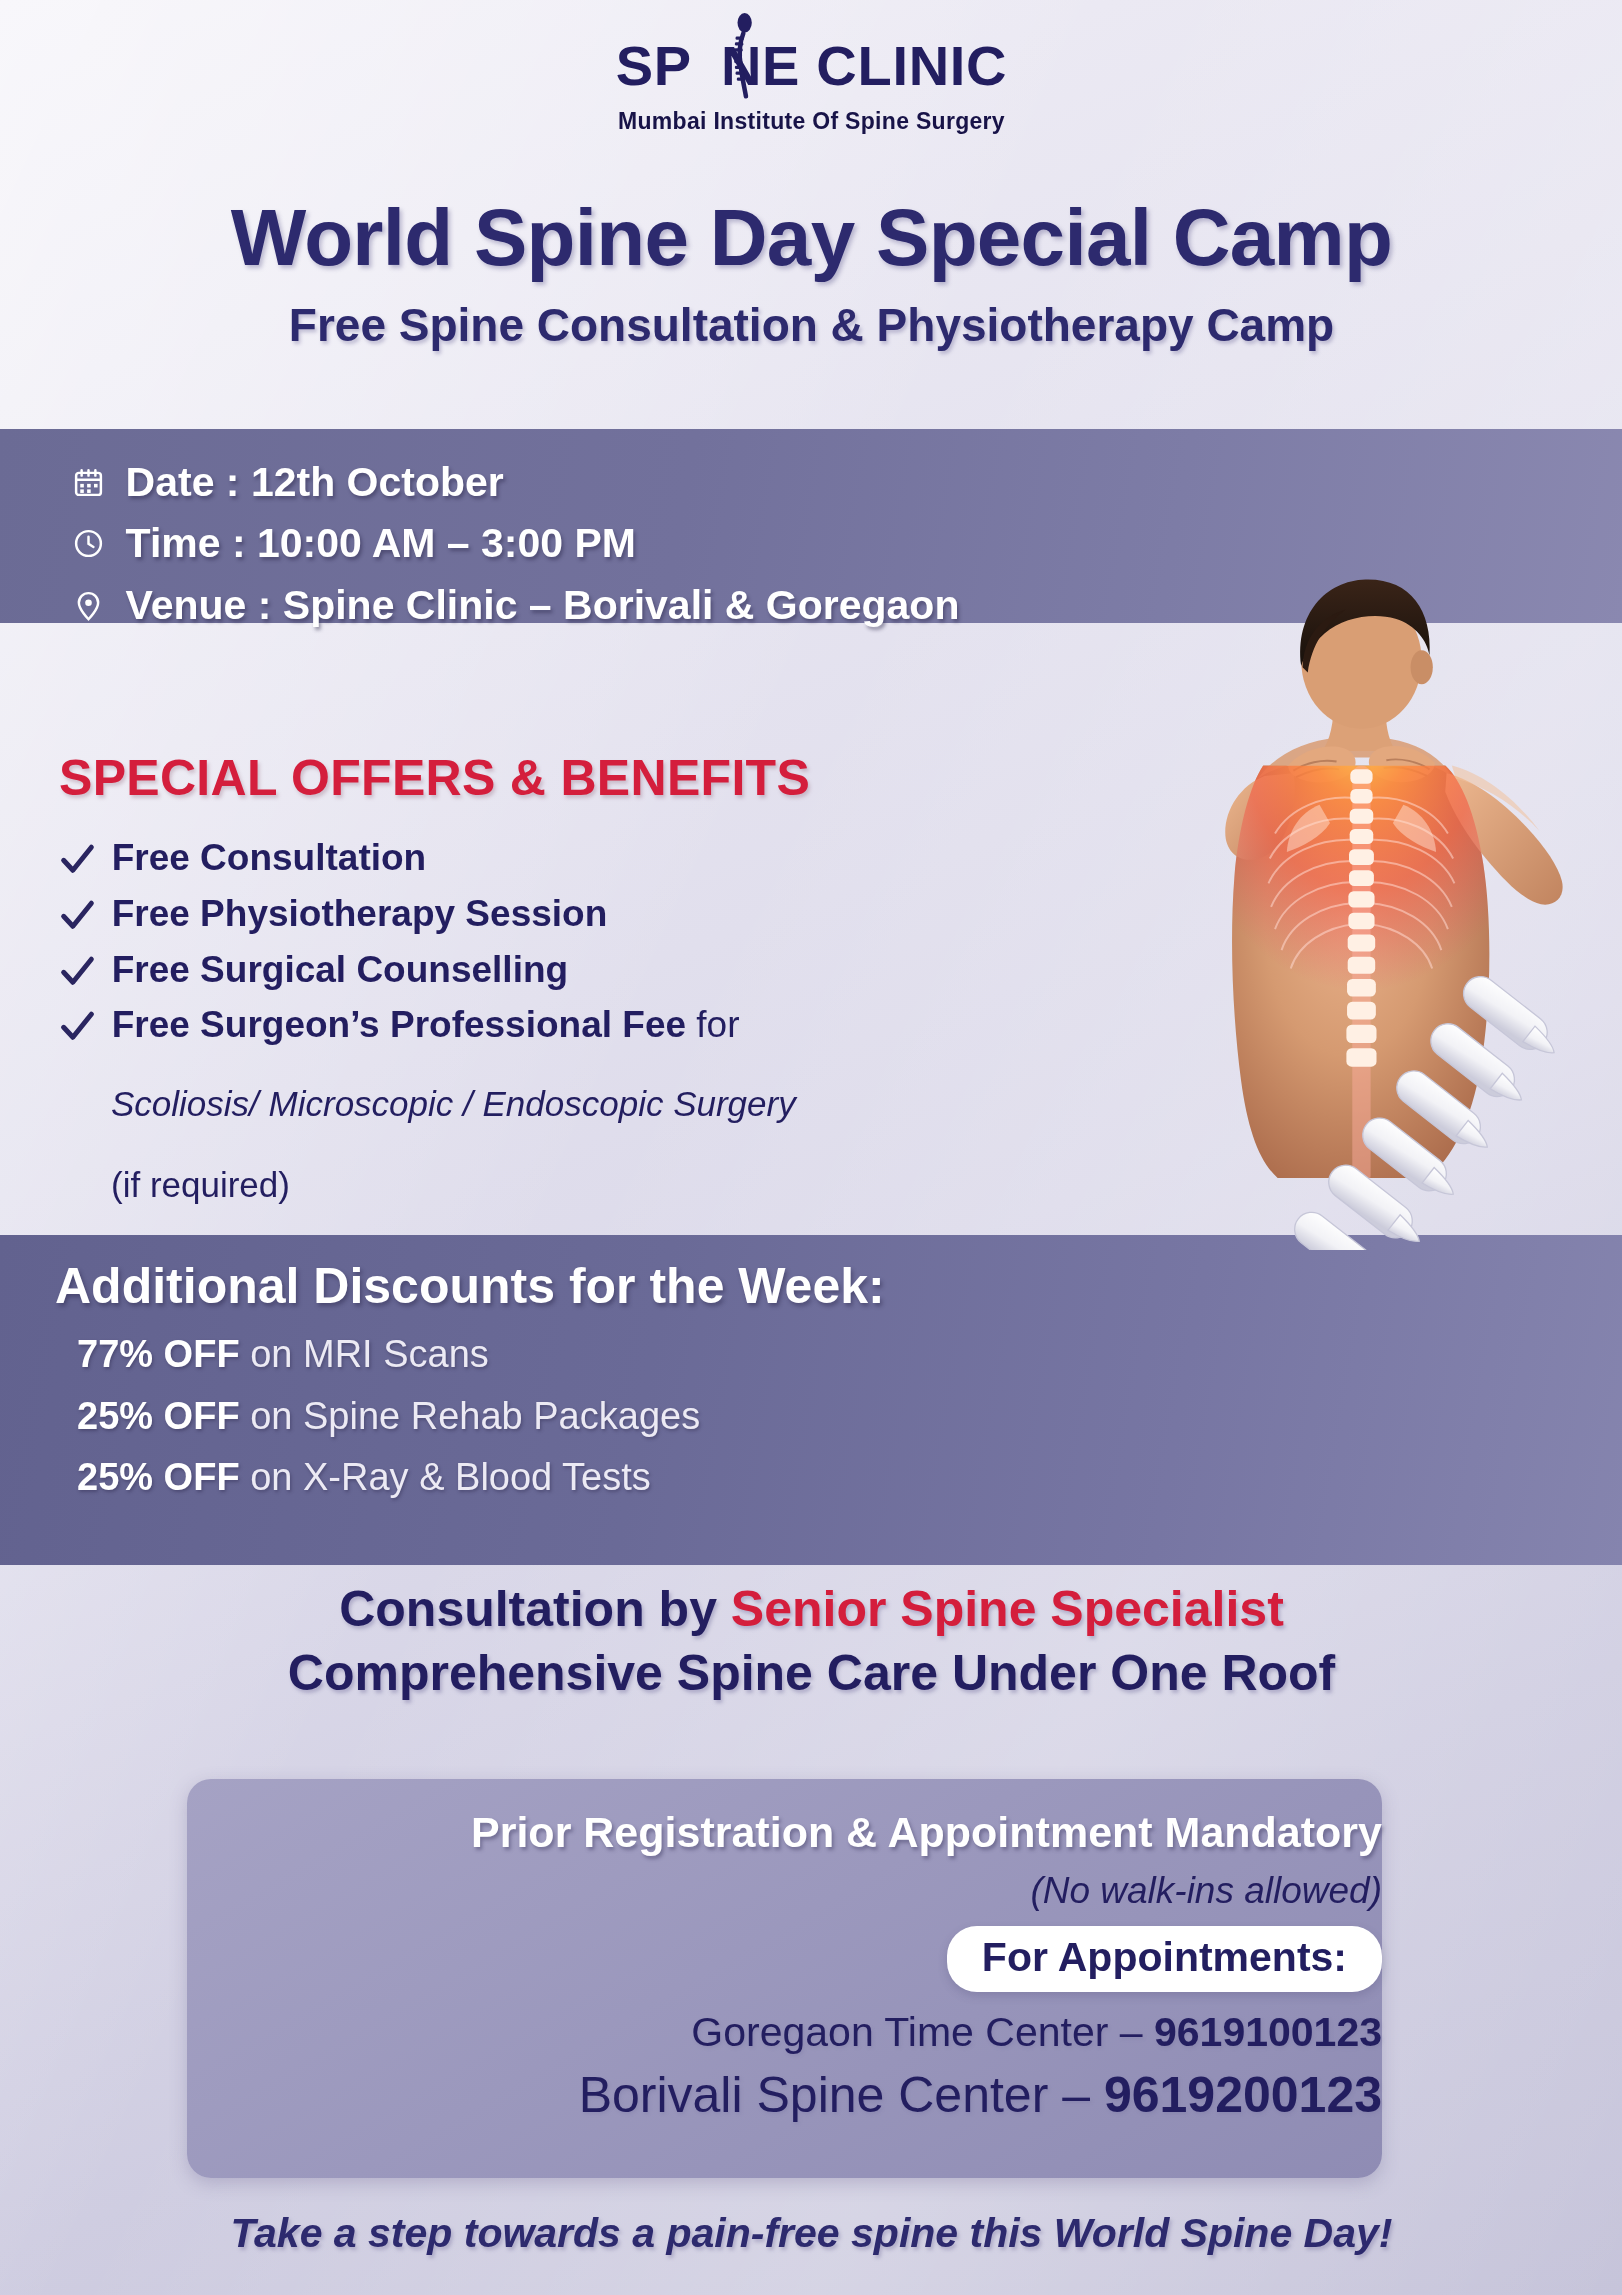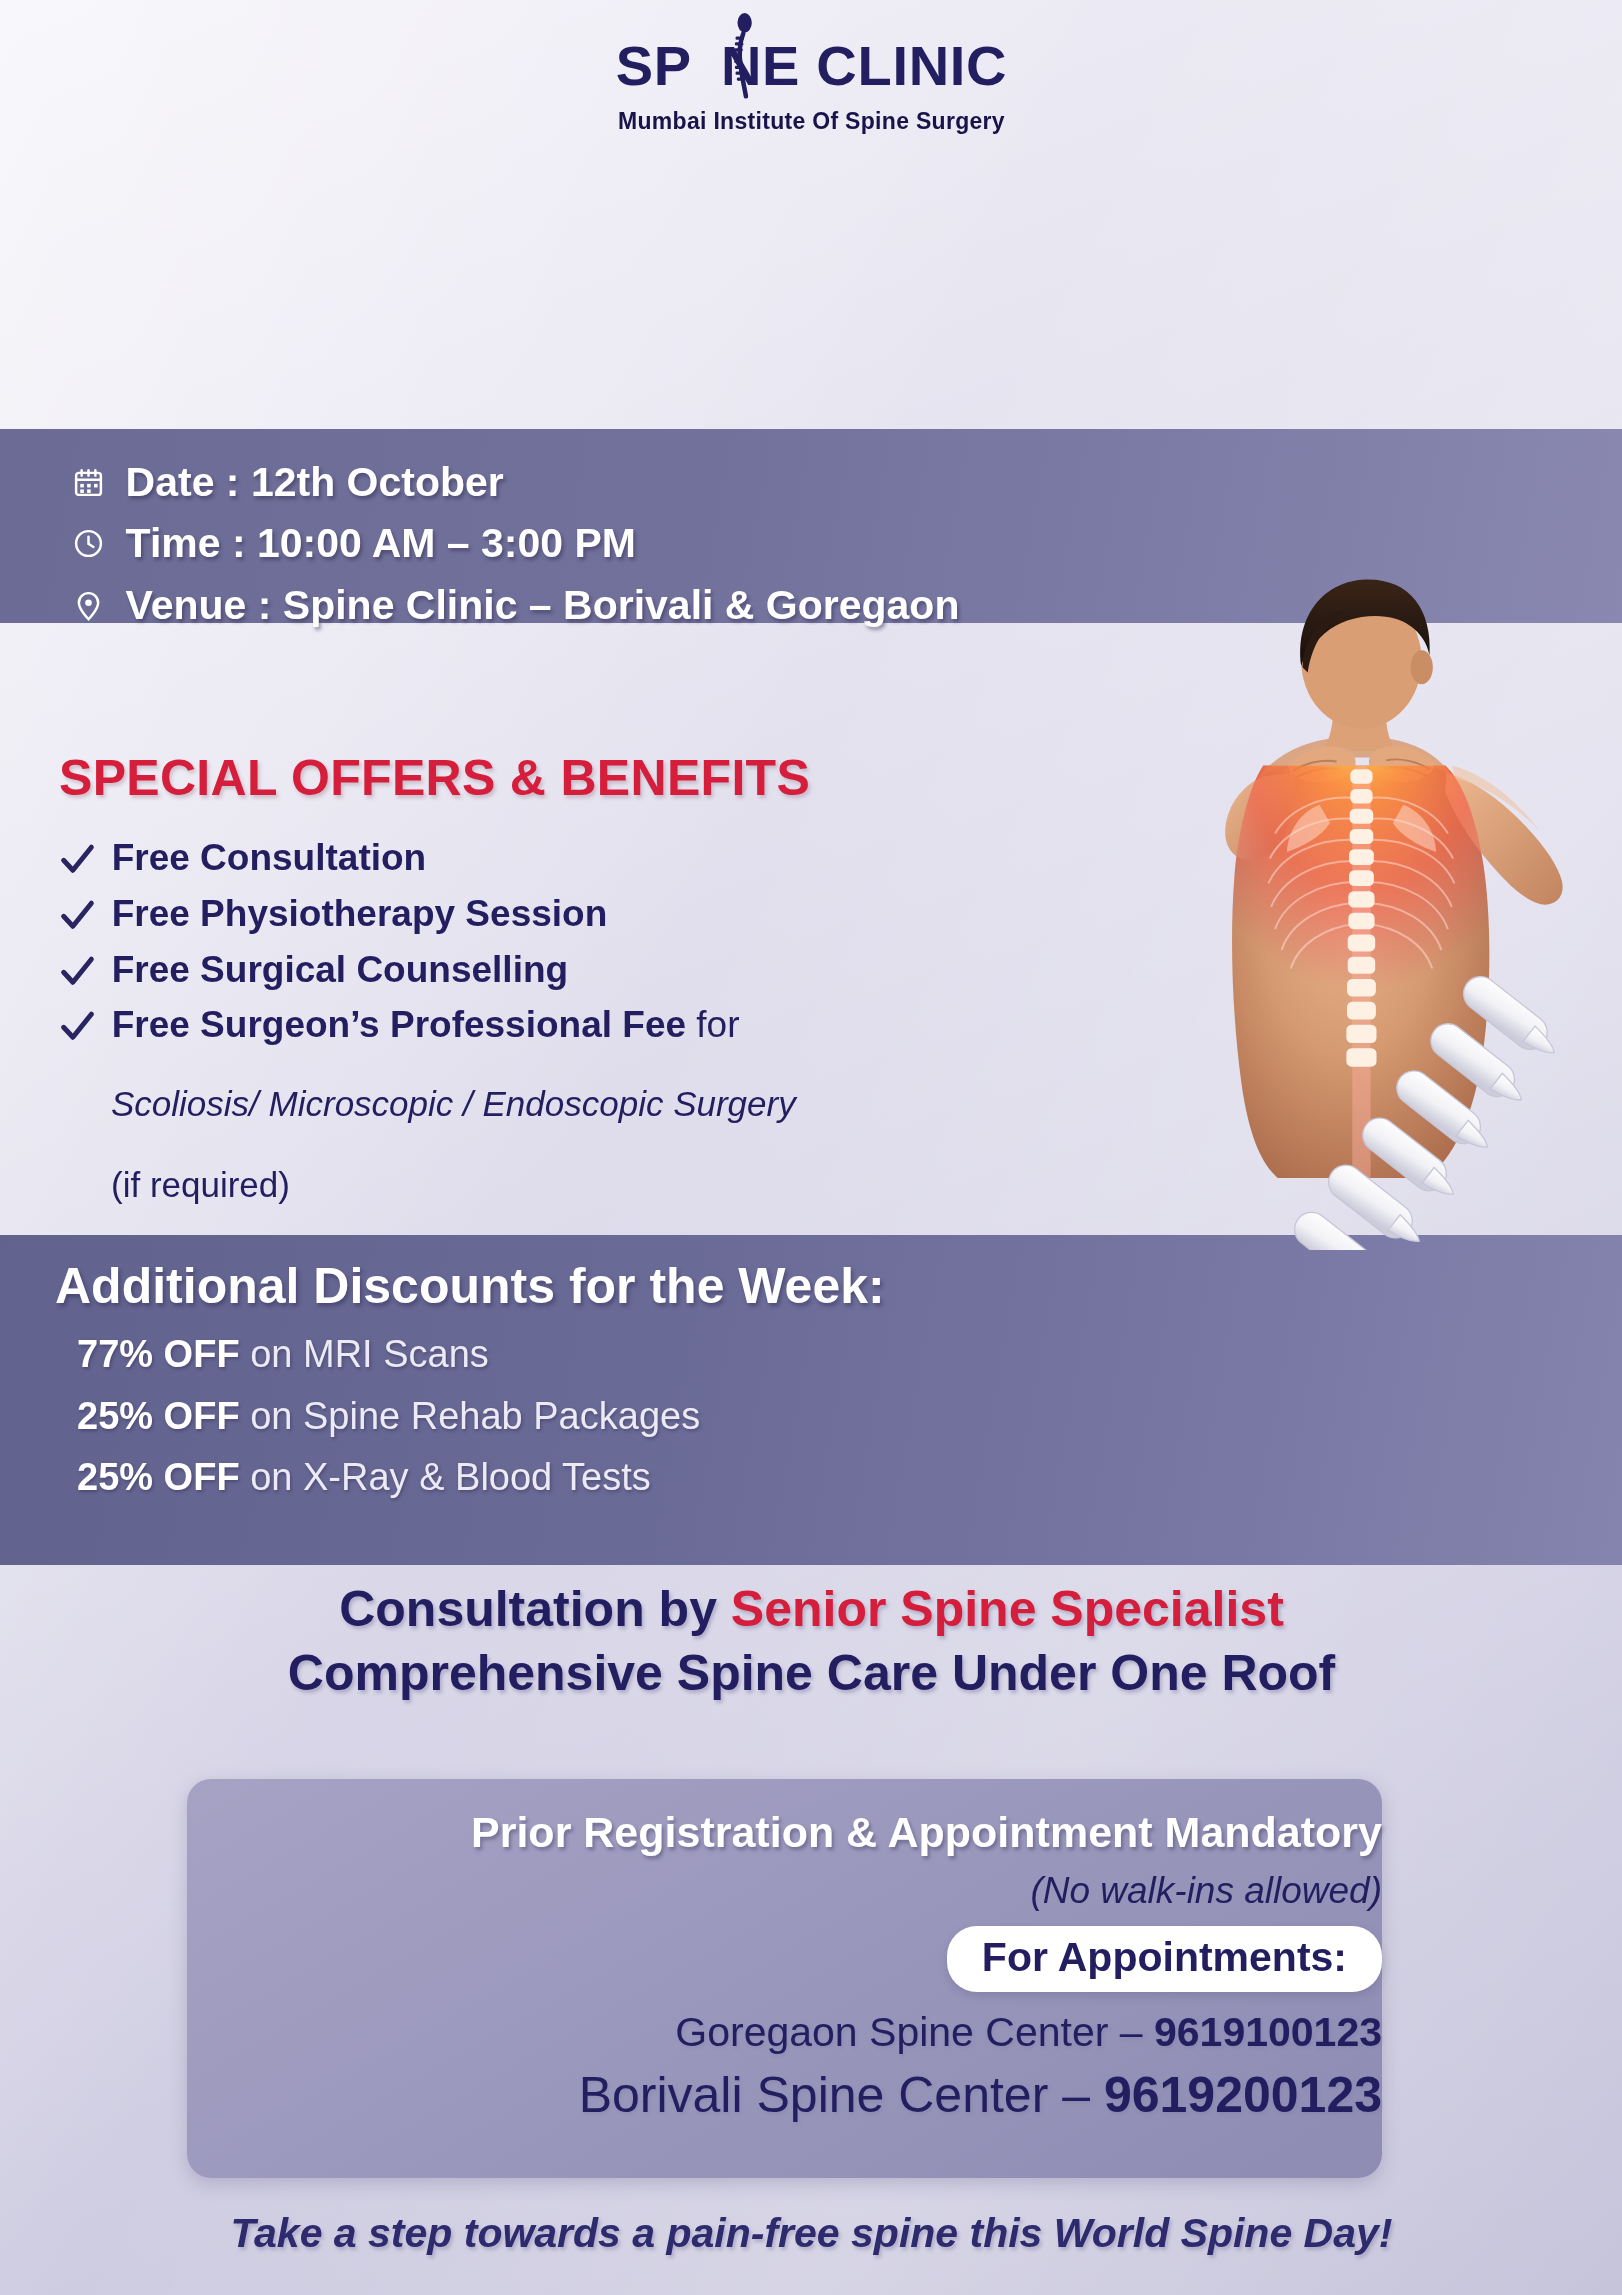--- a/index.html
+++ b/index.html
@@ -217,20 +217,24 @@
           <rect x="5" y="72" width="12" height="5" rx="2"></rect>
           <rect x="6" y="81" width="12" height="5" rx="2"></rect>
           <rect x="7" y="90" width="12" height="5" rx="2"></rect>
           <rect x="9" y="99" width="12" height="5" rx="2"></rect>
         </g>
       </svg>
     </div>
     <div class="logo-sub">Mumbai Institute Of Spine Surgery</div>
   </div>
 
+  <div id="headline">
+    <div class="t1">World Spine Day Special Camp</div>
+    <div class="t2">Free Spine Consultation &amp; Physiotherapy Camp</div>
+  </div>
 
   <div id="dateband">
     <div class="inner">
 
       <div class="drow">
         <span class="ico">
           <svg viewBox="0 0 24 24" width="33" height="33" fill="none" stroke="#ffffff" stroke-width="1.8">
             <rect x="3" y="5" width="18" height="16" rx="2"></rect>
             <path d="M3 10h18" stroke-width="1.8"></path>
             <path d="M7 3v4M12 3v4M17 3v4" stroke-linecap="round"></path>
@@ -455,21 +459,21 @@
       <span>Consultation by </span><span class="red">Senior Spine Specialist</span>
     </div>
     <div class="c2">Comprehensive Spine Care Under One Roof</div>
   </div>
 
   <div id="regcard">
     <div class="r1">Prior Registration &amp; Appointment Mandatory</div>
     <div class="r2">(No walk-ins allowed)</div>
     <div class="pill">For Appointments:</div>
     <div class="r3">
-      <span>Goregaon Spine Center – </span><b>9619100123</b>
+      <span>Goregaon Time Center – </span><b>9619100123</b>
     </div>
     <div class="r4">
       <span>Borivali Spine Center – </span><b>9619200123</b>
     </div>
   </div>
 
   <div id="footer">Take a step towards a pain-free spine this World Spine Day!</div>
 
 </div>
 

